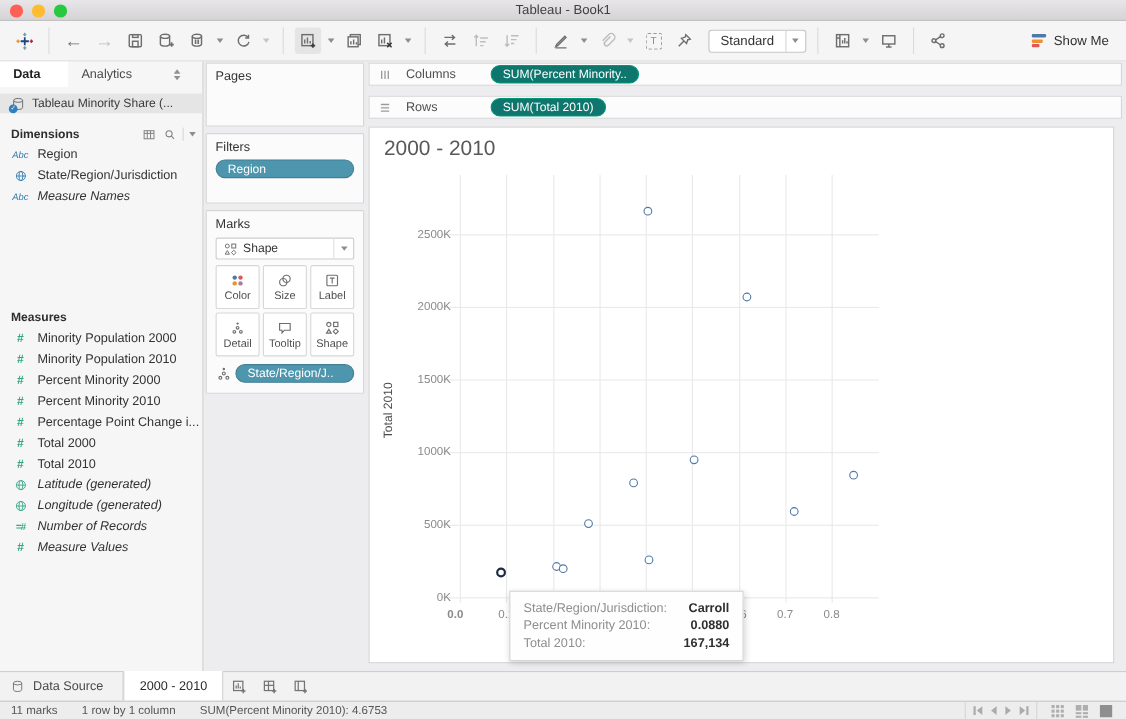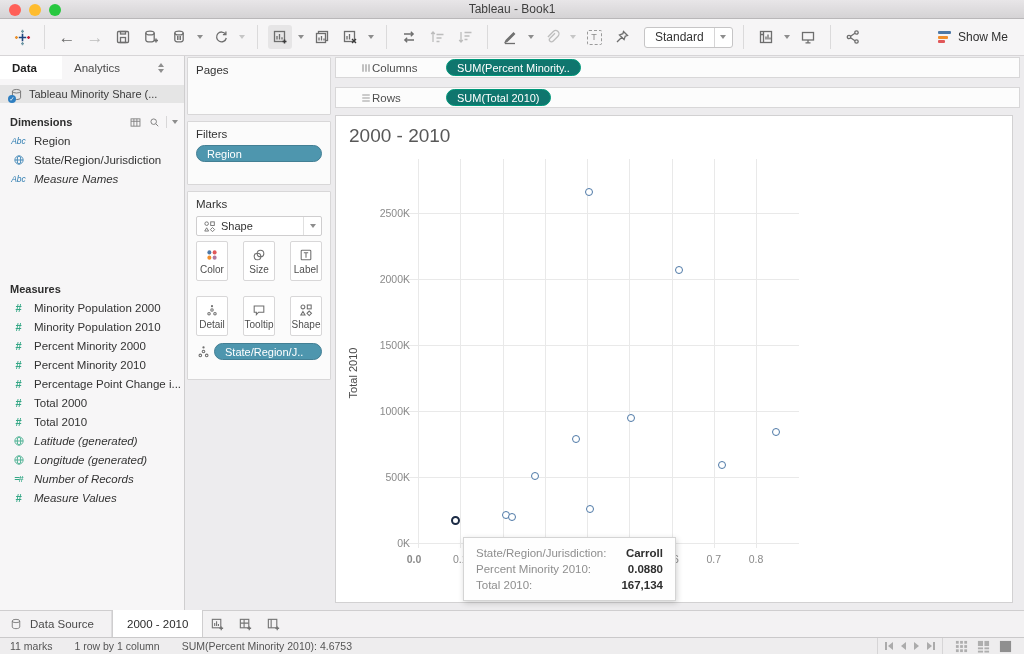--- a/index.html
+++ b/index.html
@@ -57,37 +57,37 @@
   .globe svg { stroke:#2e7cb0; fill:none; stroke-width:1.1; }
   .globe.green svg { stroke:#35a786; }
 
   
   .cards { width:148px; flex:none; padding:1px 2px; }
   .card { background:#fbfbfb; border:1px solid #d8d7d8; margin-bottom:6px; border-radius:1px; }
   .card-title { font-size:11.5px; color:#333; padding:6px 8px 2px; }
   .pill { height:17px; border-radius:9px; color:#fff; font-size:11px; display:flex; align-items:center; padding:0 10px; white-space:nowrap; overflow:hidden; }
   .pill.blue { background:#4e96ae; border:1px solid #437f94; }
   .pill.green { background:#0f766e; border:1px solid #00997a; }
-  .filters-card { height:64px; } .pages-card { height:58px; } .marks-card { height:189px; }
+  .filters-card { height:64px; } .pages-card { height:58px; } .marks-card { height:167px; }
   .card-pad { padding:3px 8px 0; }
   .mark-dd { margin:4px 8px 0; height:20px; background:#fff; border:1px solid #cfcecf; border-radius:2px; display:flex; align-items:center; font-size:11px; color:#333; }
   .mark-dd .dd-ic { margin:0 5px 0 6px; display:flex; }
   .mark-dd .dd-caret { margin-left:auto; width:18px; height:100%; border-left:1px solid #e0e0e0; display:flex; align-items:center; justify-content:center; }
-  .marks-grid { display:grid; grid-template-columns:repeat(3,1fr); gap:15px; margin:5px 8px 0; }
+  .marks-grid { display:grid; grid-template-columns:repeat(3,1fr); gap:3px; margin:5px 8px 0; }
   .mark-btn { height:40px; background:#fff; border:1px solid #d8d7d8; border-radius:2px; display:flex; flex-direction:column; align-items:center; justify-content:center; gap:2px; }
   .mark-btn .mlabel { font-size:10px; color:#4f4f4f; }
   .mark-btn svg { stroke:#6f6f6f; fill:none; stroke-width:1.2; }
   .detail-pill-row { display:flex; align-items:center; gap:3px; margin:7px 8px 0; }
   .detail-pill-row .pill { flex:1; }
 
   
   .sheet-area { flex:1; position:relative; background:#edecee; }
   .shelf { position:absolute; left:2px; right:4px; height:21px; background:#fcfcfc; border:1px solid #d8d7d8; display:flex; align-items:center; }
   .shelf.columns { top:1px; } .shelf.rows { top:31px; }
-  .shelf-label { display:flex; align-items:center; gap:0; padding:0 24px; width:110px; font-size:11.5px; color:#4f4f4f; flex:none; }
+  .shelf-label { display:flex; align-items:center; gap:13px; padding:0 8px; width:110px; font-size:11.5px; color:#4f4f4f; flex:none; }
   .shelf .pill { margin-left:0; }
   .ws { position:absolute; left:2px; top:59px; width:678px; height:488px; background:#fff; border:1px solid #d2d1d2; }
   .chart-title { position:absolute; left:13px; top:9px; font-size:19px; color:#585858; }
   .ylabel-wrap { position:absolute; left:8px; top:92px; height:330px; width:18px; display:flex; align-items:center; justify-content:center; }
   .ylabel { transform:rotate(-90deg); white-space:nowrap; font-size:11px; color:#4a4a4a; }
   .gridv { position:absolute; top:43px; height:389px; width:1px; background:#e9e9e9; }
   .gridh { position:absolute; left:65px; width:398px; height:1px; background:#e9e9e9; }
   .ytick { position:absolute; left:18px; width:56px; text-align:right; font-size:10.5px; color:#8a8a8a; }
   .xtick { position:absolute; top:437px; width:30px; margin-left:-15px; text-align:center; font-size:10.5px; color:#8a8a8a; }
   .pt { position:absolute; width:8px; height:8px; border-radius:50%; background:#fff; border:1.5px solid #4e79a7; z-index:2; }

